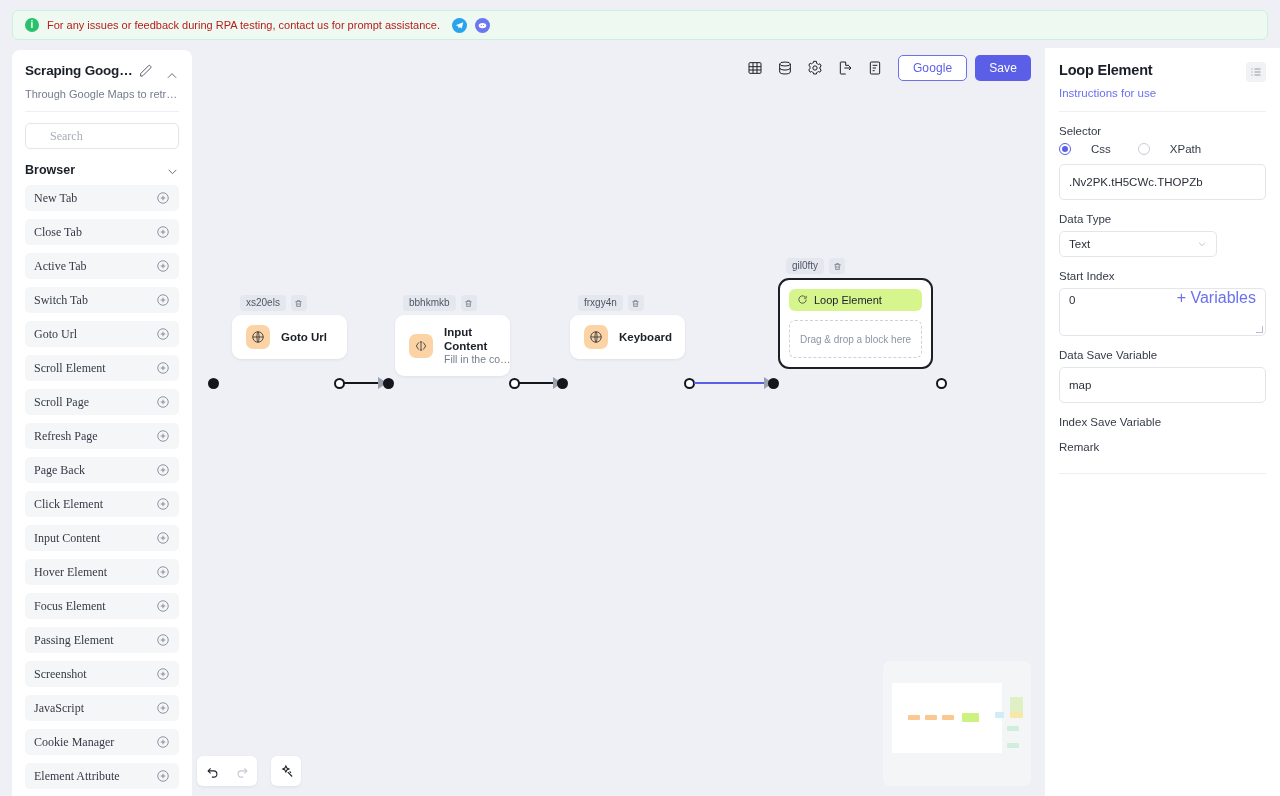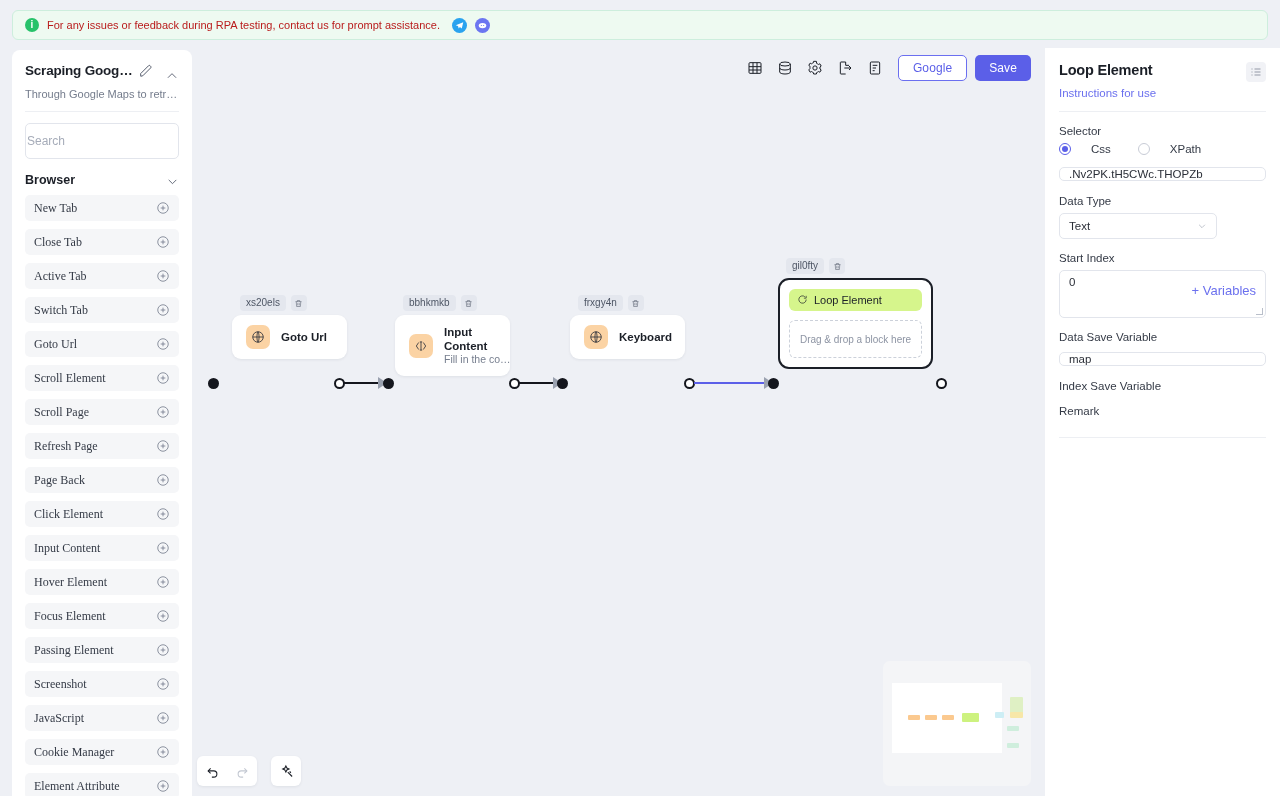--- a/index.html
+++ b/index.html
@@ -47,23 +47,23 @@
   .lp-edit svg{width:14px;height:14px;stroke:#4a5263;fill:none;stroke-width:1.6;}
   .lp-collapse{ margin-left:auto; width:14px;height:14px; margin-top:6px;}
   .lp-collapse svg{width:14px;height:14px;stroke:#596070;fill:none;stroke-width:1.6;}
   .lp-sub{
     font-size:11px; color:#747c8c; margin-top:5px;
     white-space:nowrap; overflow:hidden; text-overflow:ellipsis;
   }
   .lp-divider{ height:1px;background:#edeff3; margin:11px 13px 0 13px;}
   .lp-search-wrap{ padding:11px 13px 0 13px;}
   .lp-search{
-    width:100%; height:36px; border:1px solid #e2e5ec; border-radius:5px;
-    font-size:12px; color:#2b2f38; padding:0 1px; outline:none;
-    font-family:Liberation Sans, sans-serif; background:#fff;
+    width:100%; height:26px; border:1px solid #e2e5ec; border-radius:5px;
+    font-size:12px; color:#2b2f38; padding:0 24px; outline:none;
+    font-family:Liberation Serif, serif; background:#fff;
   }
   .lp-search::placeholder{ color:#a6acb9; }
   .group-row{
     display:flex;align-items:center;padding:14px 13px 8px 13px;
   }
   .group-title{font-size:12.5px;font-weight:bold;color:#1b1f27;}
   .group-chev{margin-left:auto;width:13px;height:13px;}
   .group-chev svg{width:13px;height:13px;stroke:#596070;fill:none;stroke-width:1.7;}
   .lp-list{ flex:1; overflow:hidden; padding:0 13px; }
   .lp-item{
@@ -179,37 +179,37 @@
   .rp-link{font-size:11.5px;color:#6b70ee;margin-top:5px;display:inline-block;}
   .rp-divider{height:1px;background:#edeff3;margin:10px 0 0 0;}
   .rp-label{font-size:11.5px;color:#343a46;margin-top:13px;margin-bottom:6px;}
   .radio-row{display:flex;align-items:flex-end;gap:20px;margin-bottom:9px;}
   .radio{width:12px;height:12px;border-radius:50%;border:1.5px solid #c8ccd6;
      display:flex;align-items:center;justify-content:center;background:#fff;}
   .radio.on{border-color:#5b5fe8;}
   .radio.on::after{content:"";width:6px;height:6px;border-radius:50%;background:#5b5fe8;}
   .radio-label{font-size:11.5px;color:#343a46;margin-right:7px;}
   .rp-input{
-    width:100%;height:14px;border:1px solid #e2e5ec;border-radius:5px;
+    width:100%;height:36px;border:1px solid #e2e5ec;border-radius:5px;
     font-size:11.5px;color:#2b2f38;padding:0 9px;outline:none;background:#fff;
     font-family:"Liberation Sans", sans-serif;
   }
   .rp-input::placeholder{color:#a6acb9;}
   .rp-select{
     width:158px;height:26px;border:1px solid #e2e5ec;border-radius:5px;
     font-size:11.5px;color:#2b2f38;padding:0 9px;display:flex;align-items:center;
     background:#fff;
   }
   .rp-select .chev{margin-left:auto;width:10px;height:10px;}
   .rp-select .chev svg{width:10px;height:10px;stroke:#9aa1af;fill:none;stroke-width:1.5;}
   .rp-textarea{
     width:100%;height:48px;border:1px solid #e2e5ec;border-radius:5px;
     position:relative;background:#fff;padding:5px 9px;font-size:11.5px;color:#2b2f38;
   }
-  .rp-ta-vars{position:absolute;right:9px;bottom:19px;font-size:13px;color:#6b70ee;text-align:right;}
+  .rp-ta-vars{position:absolute;right:9px;bottom:28px;font-size:16px;color:#6b70ee;text-align:right;}
   .rp-ta-grip{position:absolute;right:2px;bottom:2px;width:7px;height:7px;
     border-right:1px solid #b9bfca;border-bottom:1px solid #b9bfca;
     transform:rotate(0deg);}
   .rp-bottom-divider{height:1px;background:#edeff3;margin-top:20px;}
 </style>
 </head>
 <body>
 
 <div class="banner">
   <div class="banner-ico">i</div>

